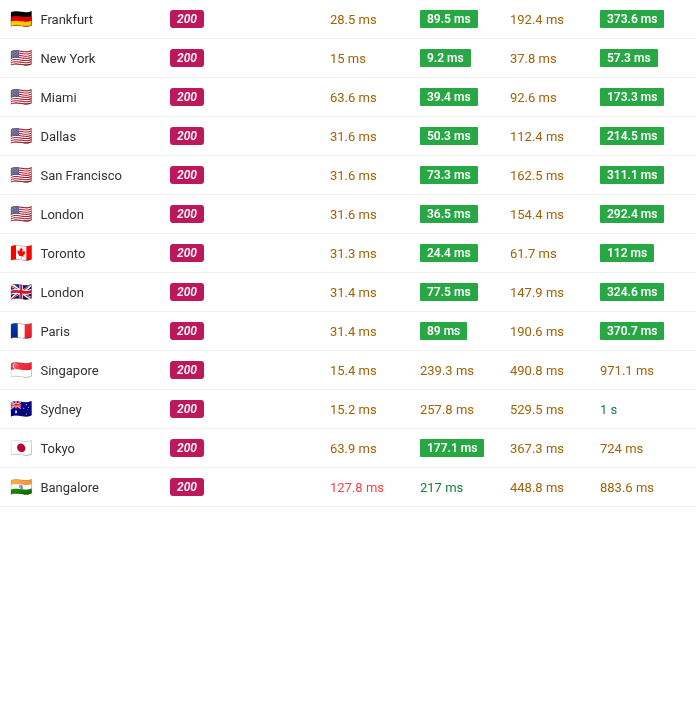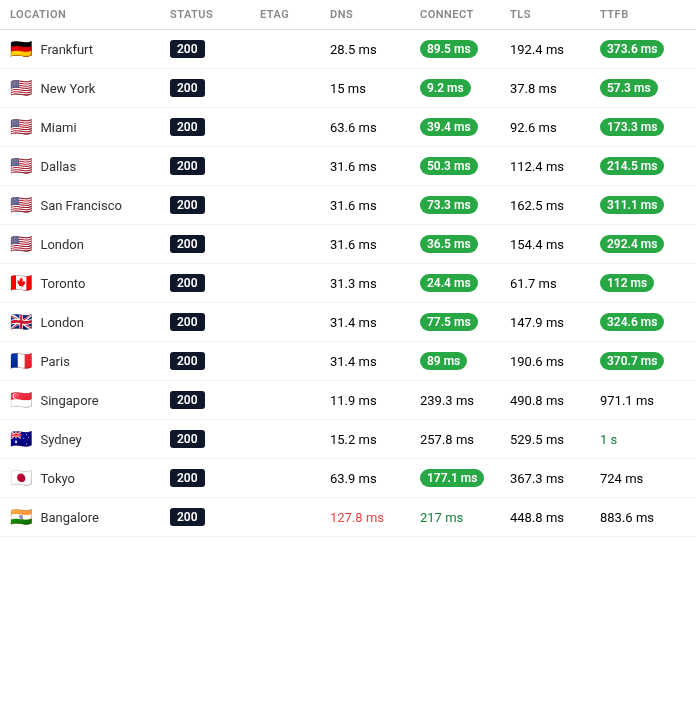--- a/index.html
+++ b/index.html
@@ -46,52 +46,44 @@
     }
     .badge {
       display: inline-block;
       padding: 2px 7px;
       border-radius: 3px;
       font-size: 12px;
       font-weight: 600;
       color: #fff;
     }
     .badge-green {
-      background: #0f172a;
+      background: #be185d;
+      font-style: italic;
     }
     .cell-value {
       font-size: 13px;
-      color: #000000;
+      color: #a16207;
     }
     .cell-value.highlighted {
       color: #fff;
       background: #28a745;
-      border-radius: 9px;
+      border-radius: 1px;
       padding: 2px 7px;
       display: inline-block;
       font-weight: 600;
       font-size: 12px;
     }
     .cell-value.blue {
       color: #15803d;
     }
   </style>
 </head>
 <body>
 
 <div class="table-container">
-  <div class="table-header">
-  <span>LOCATION</span>
-      <span>STATUS</span>
-      <span>ETAG</span>
-      <span>DNS</span>
-      <span>CONNECT</span>
-      <span>TLS</span>
-      <span>TTFB</span>
-    </div>
   <div id="table-body">
       <div class="table-row">
         <div class="location-cell">
           <span class="flag">🇩🇪</span>
           <span>Frankfurt</span>
         </div>
         <div><span class="badge badge-green">200</span></div>
         <div></div>
         <div><span class="cell-value">28.5 ms</span></div>
         <div><span class="cell-value highlighted">89.5 ms</span></div>
@@ -194,21 +186,21 @@
         <div><span class="cell-value">190.6 ms</span></div>
         <div><span class="cell-value highlighted">370.7 ms</span></div>
       </div>
       <div class="table-row">
         <div class="location-cell">
           <span class="flag">🇸🇬</span>
           <span>Singapore</span>
         </div>
         <div><span class="badge badge-green">200</span></div>
         <div></div>
-        <div><span class="cell-value">11.9 ms</span></div>
+        <div><span class="cell-value">15.4 ms</span></div>
         <div><span class="cell-value">239.3 ms</span></div>
         <div><span class="cell-value">490.8 ms</span></div>
         <div><span class="cell-value">971.1 ms</span></div>
       </div>
       <div class="table-row">
         <div class="location-cell">
           <span class="flag">🇦🇺</span>
           <span>Sydney</span>
         </div>
         <div><span class="badge badge-green">200</span></div>

